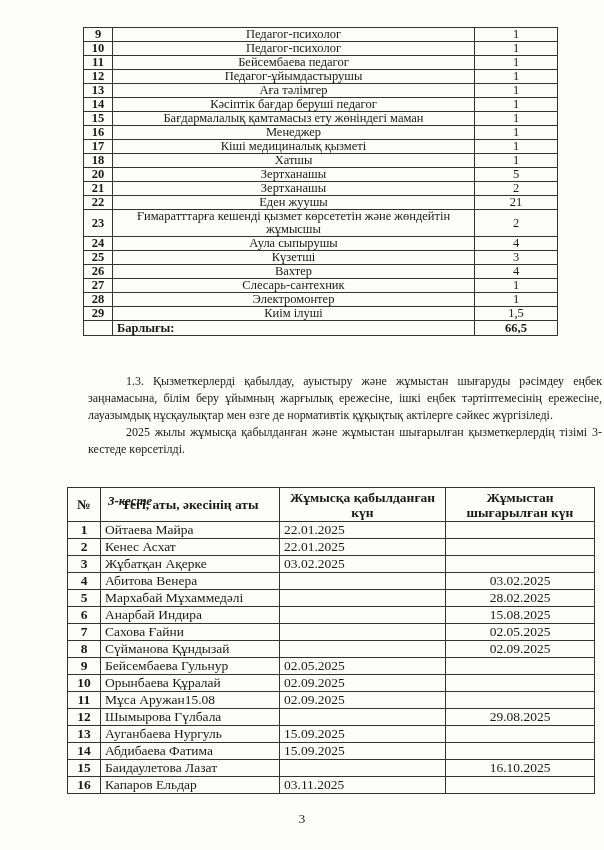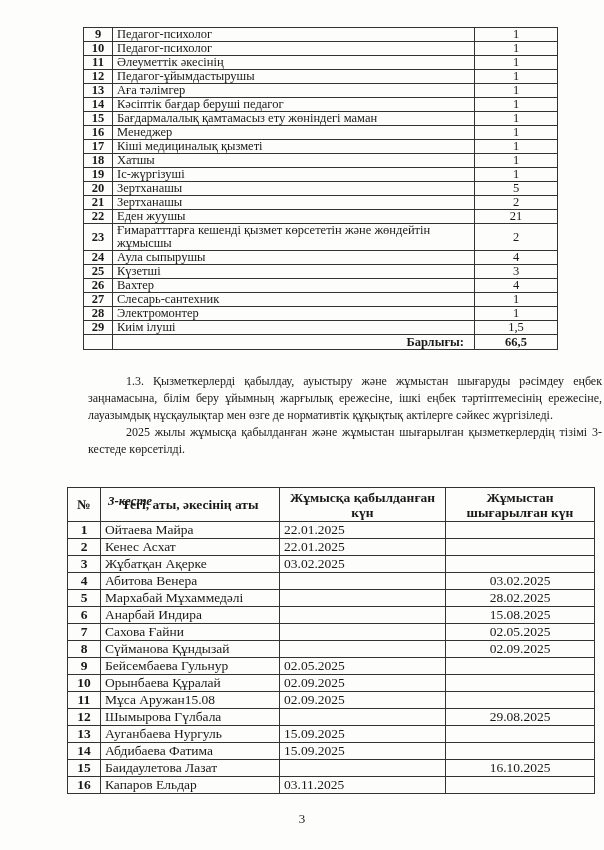--- a/index.html
+++ b/index.html
@@ -4,24 +4,24 @@
 <style>
   html, body { margin: 0; padding: 0; }
   body {
     width: 604px; height: 850px; background: #fdfdfc; position: relative; overflow: hidden;
     font-family: "Liberation Serif", serif; color: #1a1a1a;
   }
   table { border-collapse: collapse; position: absolute; }
   td, th { border: 1px solid #333; padding: 0 4px; font-size: 12.5px; line-height: 13px; }
   #staff-table { left: 83px; top: 27px; width: 475px; }
   #staff-table td.num { width: 20px; text-align: center; font-weight: bold; }
-  #staff-table td.pos { text-align: left; }
+  #staff-table td.pos { text-align: center; }
   #staff-table td.cnt { width: 74px; text-align: center; }
   #staff-table tr.total td { height: 14px; font-weight: bold; }
-  #staff-table tr.total td.lbl { text-align: right; padding-right: 10px; margin-top: 28px; }
+  #staff-table tr.total td.lbl { text-align: left; padding-right: 10px; margin-top: 28px; }
   .para { position: absolute; left: 88px; width: 514px; font-size: 12px; line-height: 17px; text-align: justify; }
   #p1 { top: 373px; text-indent: 38px; }
   #p2 { top: 424px; text-indent: 38px; }
   #table-caption { position: absolute; left: 108px; top: 493px; font-size: 13px; font-weight: bold; font-style: italic; }
   #emp-table { left: 67px; top: 487px; width: 528px; }
   #emp-table th { font-weight: bold; text-align: center; font-size: 13.5px; line-height: 15px; height: 33px; }
   #emp-table td { font-size: 13.5px; height: 16px; line-height: 16px; }
   #emp-table td.num { width: 24px; text-align: center; font-weight: bold; }
   #emp-table td.name { width: 170px; }
   #emp-table td.d1 { width: 157px; }
@@ -38,21 +38,21 @@
         <td class="pos">Педагог-психолог</td>
         <td class="cnt">1</td>
       </tr>
       <tr>
         <td class="num">10</td>
         <td class="pos">Педагог-психолог</td>
         <td class="cnt">1</td>
       </tr>
       <tr>
         <td class="num">11</td>
-        <td class="pos">Әлеуметтік әкесінің</td>
+        <td class="pos">Бейсембаева педагог</td>
         <td class="cnt">1</td>
       </tr>
       <tr>
         <td class="num">12</td>
         <td class="pos">Педагог-ұйымдастырушы</td>
         <td class="cnt">1</td>
       </tr>
       <tr>
         <td class="num">13</td>
         <td class="pos">Аға тәлімгер</td>
@@ -74,25 +74,20 @@
         <td class="cnt">1</td>
       </tr>
       <tr>
         <td class="num">17</td>
         <td class="pos">Кіші медициналық қызметі</td>
         <td class="cnt">1</td>
       </tr>
       <tr>
         <td class="num">18</td>
         <td class="pos">Хатшы</td>
-        <td class="cnt">1</td>
-      </tr>
-      <tr>
-        <td class="num">19</td>
-        <td class="pos">Іс-жүргізуші</td>
         <td class="cnt">1</td>
       </tr>
       <tr>
         <td class="num">20</td>
         <td class="pos">Зертханашы</td>
         <td class="cnt">5</td>
       </tr>
       <tr>
         <td class="num">21</td>
         <td class="pos">Зертханашы</td>

